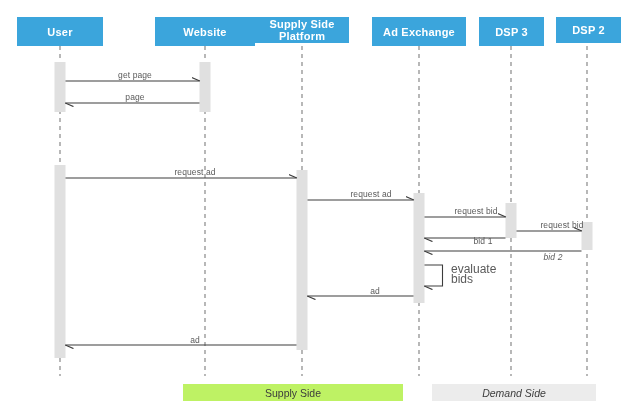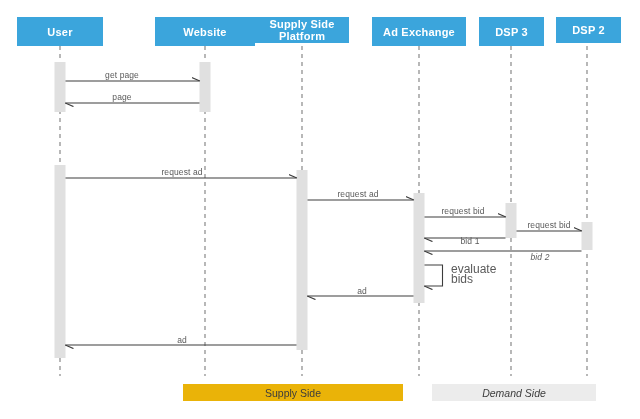--- a/index.html
+++ b/index.html
@@ -34,21 +34,21 @@
     box-sizing:border-box;
   }
   .msg-label{
     position:absolute;
     font-size:8.5px;
     color:#5a5a5a;
     white-space:nowrap;
     line-height:10px;
     letter-spacing:.1px;
   }
-  .msg-label.center{transform:translateX(-50%);}
+  .msg-label.center{transform:translateX(-50%);margin-left:13px;}
   .self-label{
     position:absolute;
     font-size:12px;
     color:#5a5a5a;
     line-height:10px;
     white-space:nowrap;
   }
 </style>
 </head>
 <body>
@@ -128,21 +128,21 @@
       <div class="msg-label center" style="left: 470px; top: 236px; color: rgb(90, 90, 90);">bid 1</div>
       <div class="msg-label center" style="left: 540px; top: 252px; color: rgb(90, 90, 90); font-style: italic;">bid 2</div>
       <div class="msg-label center" style="left: 362px; top: 286px; color: rgb(90, 90, 90);">ad</div>
       <div class="msg-label center" style="left: 182px; top: 335px; color: rgb(90, 90, 90);">ad</div>
       <div class="self-label" style="left: 451px; top: 264px; color: rgb(90, 90, 90);">
         <div>evaluate</div>
         <div>bids</div>
       </div>
     </div>
   <div id="groups-layer">
-      <div class="group-bar" style="left: 183px; top: 384px; width: 220px; height: 17px; background: #eab308;">
+      <div class="group-bar" style="left: 183px; top: 384px; width: 220px; height: 17px; background: #bef264;">
         <span>Supply Side</span>
       </div>
       <div class="group-bar" style="left: 432px; top: 384px; width: 164px; height: 17px; background: rgb(236, 236, 236); font-style: italic;">
         <span>Demand Side</span>
       </div>
     </div>
 
 </div>
 
 </body></html>

